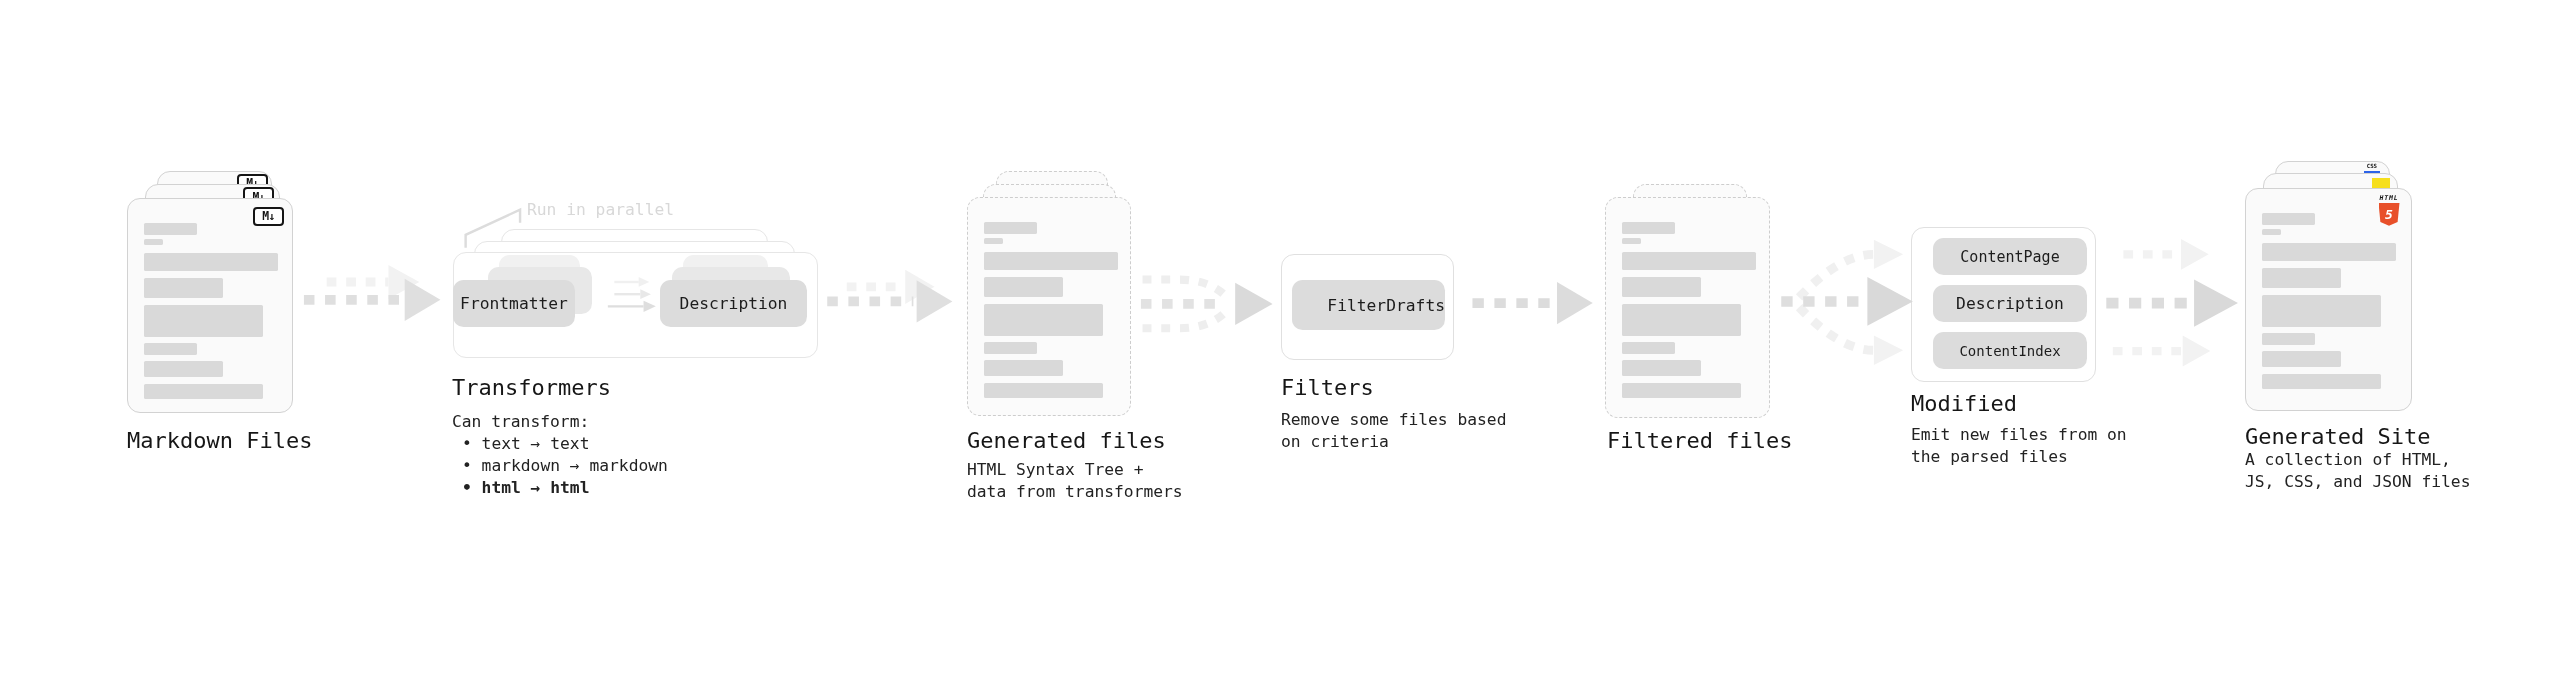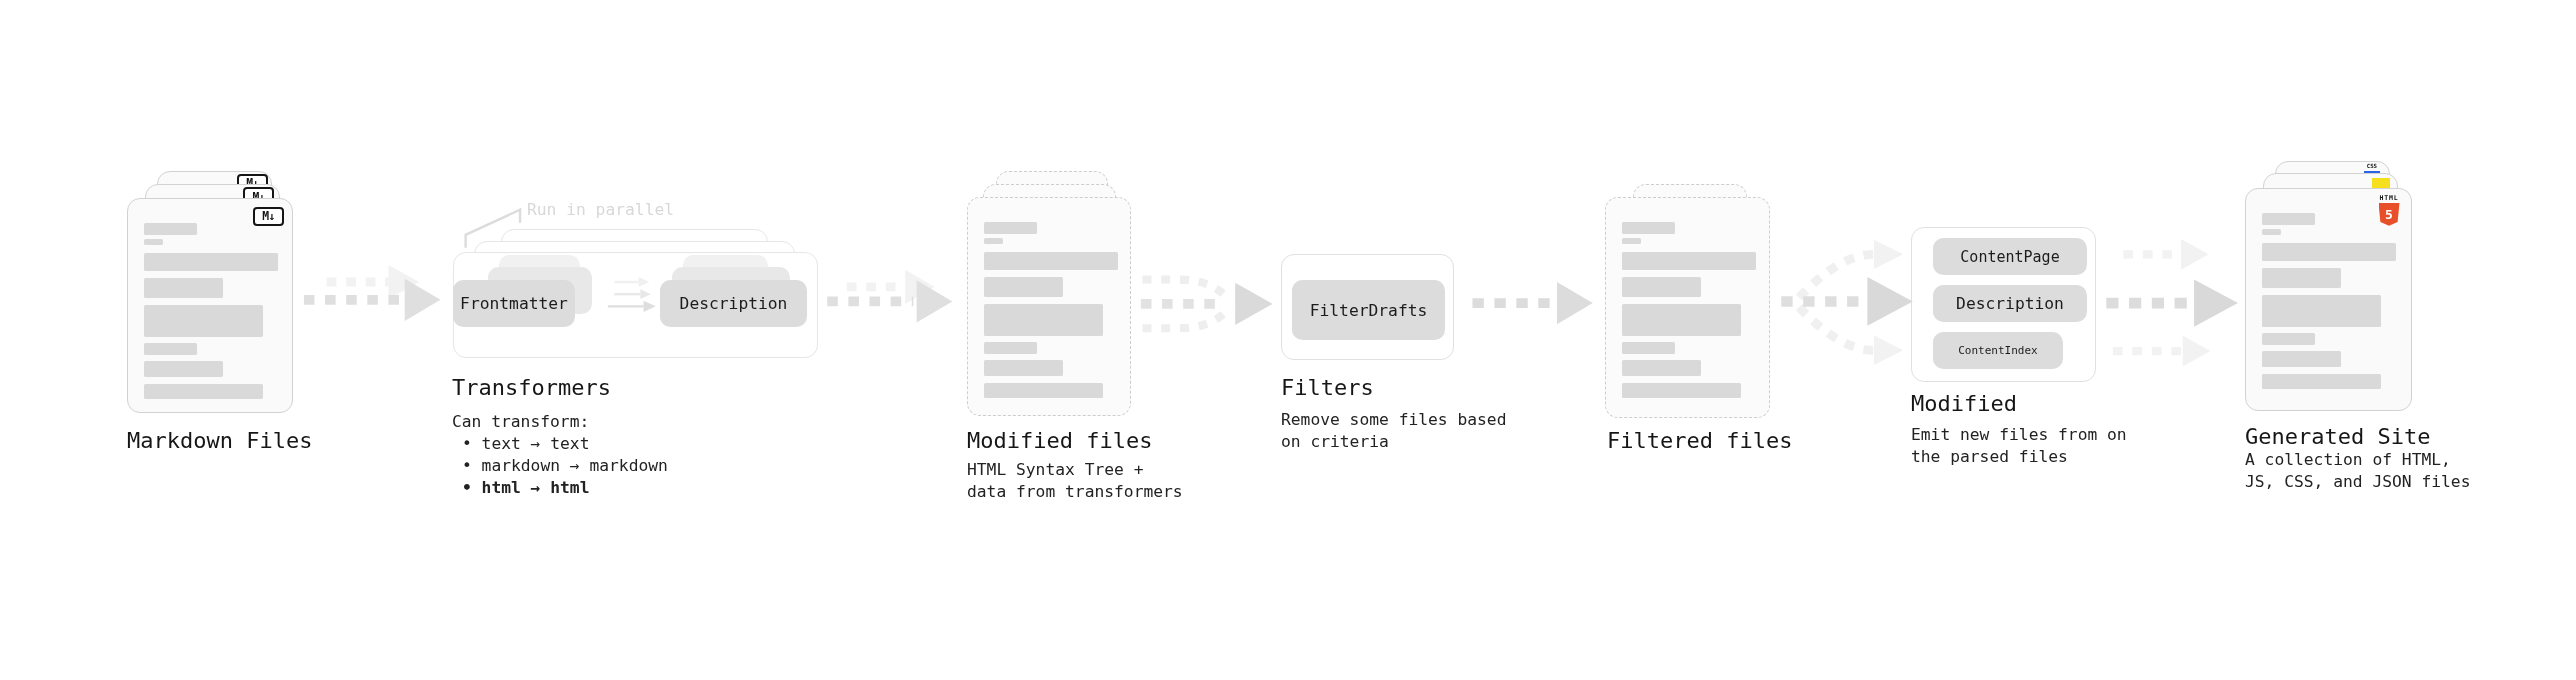--- a/index.html
+++ b/index.html
@@ -34,21 +34,21 @@
     background:#ffffff;
     border:2px solid #151515;
     border-radius:4.1px;
     display:flex;align-items:center;justify-content:center;
     font-weight:bold;font-size:11.4px;color:#151515;
     box-sizing:border-box;
     letter-spacing:-0.8px;
   }
 
   
-  .html5-badge{position:absolute;width:24.4px;text-align:center;}
+  .html5-badge{position:absolute;width:24.4px;text-align:center;font-style:italic;}
   .html5-word{font-size:6.5px;font-weight:bold;color:#111;letter-spacing:0.8px;line-height:7.3px;}
   .html5-shield{
     margin:0.8px auto 0 auto;
     width:21px;height:23px;
     background:#e8502a;
     clip-path:polygon(0 0,100% 0,91% 84%,50% 100%,9% 84%);
     display:flex;align-items:center;justify-content:center;
     color:#ffffff;font-weight:bold;font-size:13px;
   }
   .js-badge{position:absolute;width:18px;height:9.8px;background:#f6df1d;}
@@ -162,28 +162,28 @@
           <div class="bar" style="width: 53px; height: 11.4px; margin-top: 0px;"></div>
           <div class="bar" style="width: 18.7px; height: 5.7px; margin-top: 4.1px;"></div>
           <div class="bar" style="width: 134px; height: 18.7px; margin-top: 8.1px;"></div>
           <div class="bar" style="width: 79px; height: 20.3px; margin-top: 6.5px;"></div>
           <div class="bar" style="width: 119px; height: 32px; margin-top: 6.5px;"></div>
           <div class="bar" style="width: 53px; height: 12.2px; margin-top: 6.5px;"></div>
           <div class="bar" style="width: 79px; height: 16.3px; margin-top: 5.7px;"></div>
           <div class="bar" style="width: 119px; height: 15.4px; margin-top: 6.5px;"></div>
         </div>
     </div>
-    <div class="stage-label" style="left:967px;top:428px;">Modified files</div>
+    <div class="stage-label" style="left:967px;top:428px;">Generated files</div>
     <div class="stage-desc-line" style="left:967px;top:460px;">HTML Syntax Tree +</div>
     <div class="stage-desc-line" style="left:967px;top:482px;">data from transformers</div>
   </div>
 
   <div class="group">
     <div class="frame-box" style="left:1281px;top:254px;width:173px;height:106px;border-color:#e0e0e0;"></div>
-    <div class="pill" style="left:1292px;top:280px;width:153px;height:60px;">
+    <div class="pill" style="left:1292px;top:280px;width:153px;height:50px;justify-content:flex-end;">
         <span>FilterDrafts</span>
       </div>
     <div class="stage-label" style="left:1281px;top:375px;">Filters</div>
     <div class="stage-desc-line" style="left:1281px;top:410px;">Remove some files based</div>
     <div class="stage-desc-line" style="left:1281px;top:432px;">on criteria</div>
   </div>
 
   <div class="group">
     <div class="doc-card dashed" style="left:1633px;top:184px;width:114px;height:221px;"></div>
     <div class="doc-card dashed" style="left:1605px;top:197px;width:165px;height:221px;">
@@ -202,21 +202,21 @@
   </div>
 
   <div class="group">
     <div class="frame-box" style="left:1911px;top:227px;width:185px;height:155px;border-color:#e0e0e0;"></div>
     <div class="pill" style="left:1933px;top:238px;width:154px;height:37px;font-size:15px;">
         <span>ContentPage</span>
       </div>
     <div class="pill" style="left:1933px;top:285px;width:154px;height:37px;font-size:16.3px;">
         <span>Description</span>
       </div>
-    <div class="pill" style="left:1933px;top:332px;width:130px;height:37px;font-size:11px;">
+    <div class="pill" style="left:1933px;top:332px;width:154px;height:37px;font-size:14px;">
         <span>ContentIndex</span>
       </div>
     <div class="stage-label" style="left:1911px;top:391px;">Modified</div>
     <div class="stage-desc-line" style="left:1911px;top:425px;">Emit new files from on</div>
     <div class="stage-desc-line" style="left:1911px;top:447px;">the parsed files</div>
   </div>
 
   <div class="group">
     <div class="doc-card" style="left:2275px;top:161px;width:115px;height:223px;">
       <div class="css-badge" style="right:8.1px;top:2.4px;">

